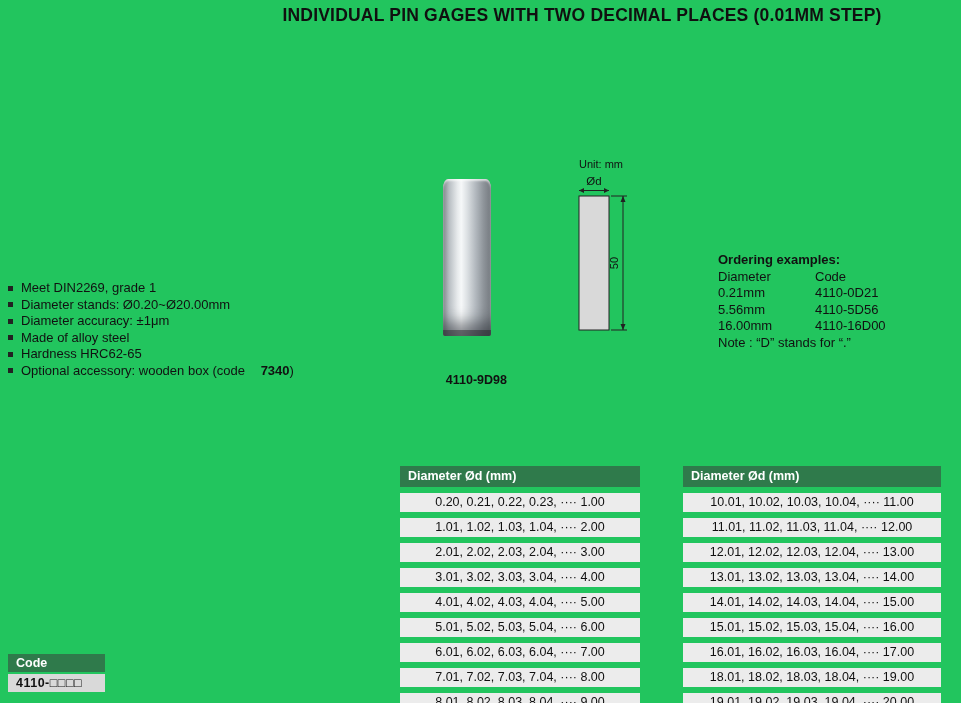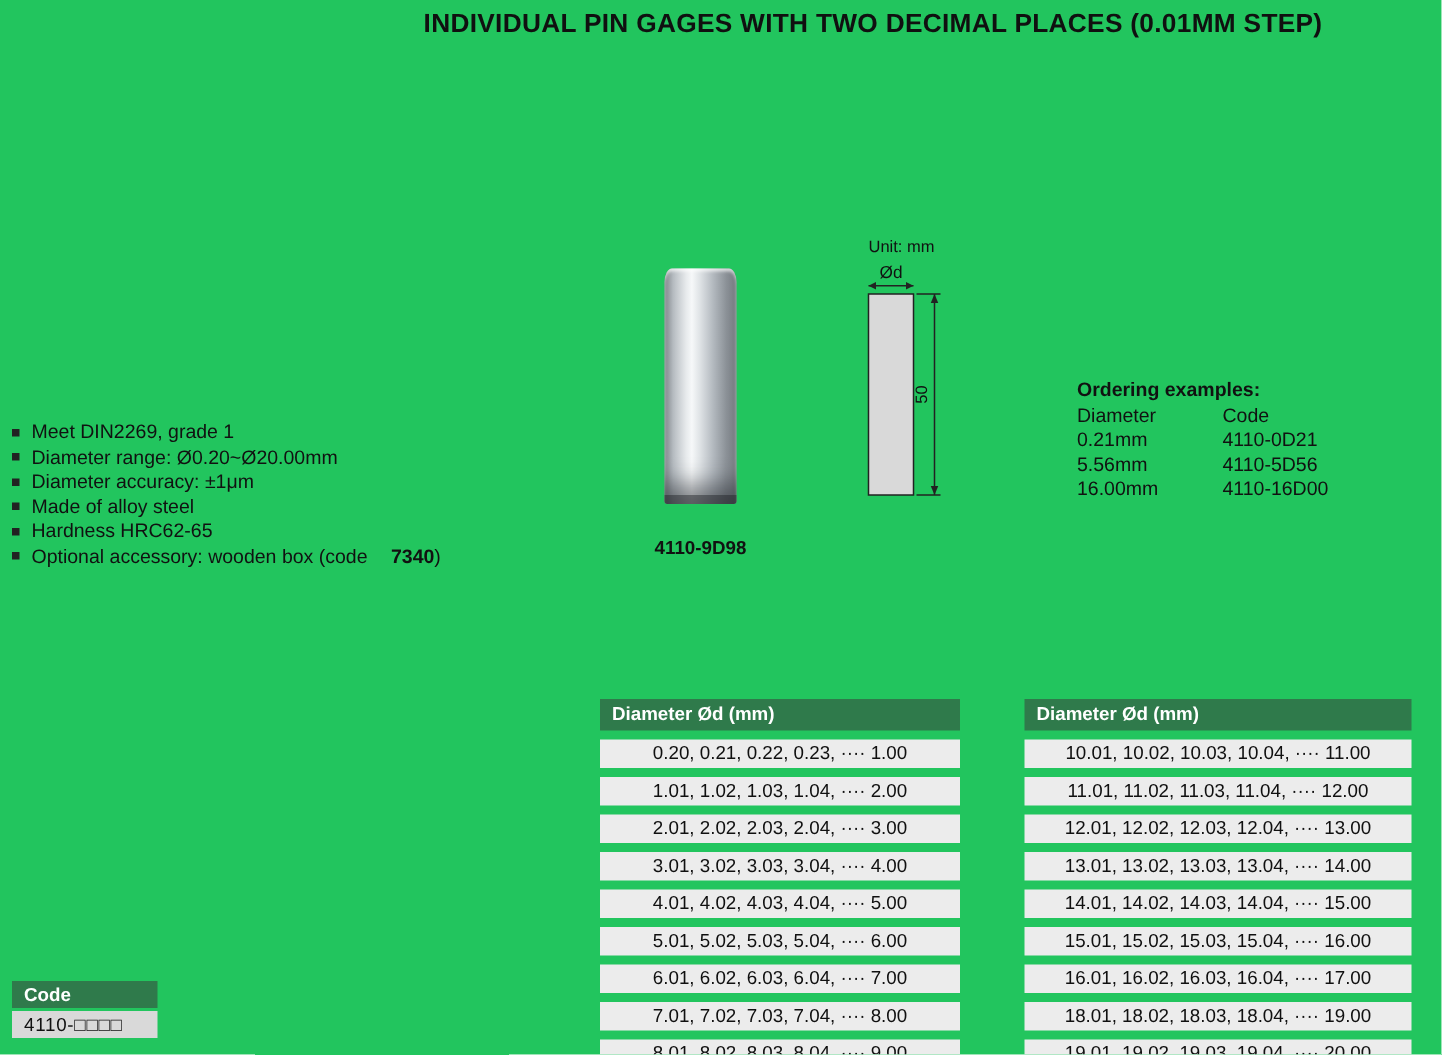--- a/index.html
+++ b/index.html
@@ -21,21 +21,21 @@
     position:absolute;left:443px;top:179px;width:48px;height:157px;
     background:linear-gradient(90deg,#83888d 0%,#b6bcc1 12%,#e7eaec 30%,#f6f8f9 38%,#dde1e4 50%,#b2b8be 68%,#8d9399 85%,#787d83 100%);
     border-radius:5px 5px 2px 2px / 9px 9px 2px 2px;
     box-shadow:inset 0 -24px 14px -10px rgba(35,40,45,.5), inset 0 2px 2px rgba(255,255,255,.65);
   }
   .pin::after{
     content:"";position:absolute;left:0;right:0;bottom:0;height:6px;
     background:rgba(30,34,38,.45);border-radius:0 0 2px 2px;
   }
   .pin-label{
-    position:absolute;left:427px;top:358px;width:80px;text-align:center;
+    position:absolute;left:427px;top:373px;width:80px;text-align:right;
     font-size:12.5px;font-weight:bold;
   }
   
   .ordering{position:absolute;left:718px;top:224px;font-size:13px;line-height:16.5px;margin-top:28px;}
   .ord-title{font-weight:bold;}
   .ord-grid{display:grid;grid-template-columns:97px auto;}
   
   .gtable{position:absolute;top:466px;}
   .thead{
     background:var(--green,#2f7a4b);color:#fff;font-weight:bold;font-size:12.5px;
@@ -45,41 +45,41 @@
     background:var(--row_gray,#ececec);height:19px;line-height:19px;margin-top:6px;
     text-align:center;font-size:12.5px;color:#101010;
   }
   
   .codeblock{position:absolute;left:8px;top:654px;width:97px;}
   .code-label{
     background:var(--green,#2f7a4b);color:#fff;font-weight:bold;font-size:12.5px;
     height:18px;line-height:18px;padding-left:8px;
   }
   .code-value{
-    background:var(--value_gray,#d9d9d9);margin-top:2px;font-weight:normal;font-size:12.5px;
+    background:var(--value_gray,#d9d9d9);margin-top:2px;font-weight:bold;font-size:12.5px;
     height:18px;line-height:18px;padding-left:8px;letter-spacing:.5px;
   }
   .drawing{position:absolute;left:565px;top:155px;}
   .drawing text{font-family:"Liberation Sans",sans-serif;fill:#111;}
 </style>
 </head>
 <body>
 
 <div class="page">
 
   <div class="title">INDIVIDUAL PIN GAGES WITH TWO DECIMAL PLACES (0.01MM STEP)</div>
 
   <div class="features">
     <div class="feature">
       <span class="bullet"></span>
       <span>Meet DIN2269, grade 1</span>
     </div>
     <div class="feature">
       <span class="bullet"></span>
-      <span>Diameter range: Ø0.20~Ø20.00mm</span>
+      <span>Diameter stands: Ø0.20~Ø20.00mm</span>
     </div>
     <div class="feature">
       <span class="bullet"></span>
       <span>Diameter accuracy: ±1μm</span>
     </div>
     <div class="feature">
       <span class="bullet"></span>
       <span>Made of alloy steel</span>
     </div>
     <div class="feature">
@@ -115,20 +115,21 @@
     <div class="ord-grid">
       <span>Diameter</span>
       <span>Code</span>
       <span>0.21mm</span>
       <span>4110-0D21</span>
       <span>5.56mm</span>
       <span>4110-5D56</span>
       <span>16.00mm</span>
       <span>4110-16D00</span>
     </div>
+    <div>Note : “D” stands for “.”</div>
   </div>
 
   <div class="gtable" style="left:400px;width:240px">
     <div class="thead">Diameter Ød (mm)</div>
     <div class="trow">0.20, 0.21, 0.22, 0.23, ···· 1.00</div>
     <div class="trow">1.01, 1.02, 1.03, 1.04, ···· 2.00</div>
     <div class="trow">2.01, 2.02, 2.03, 2.04, ···· 3.00</div>
     <div class="trow">3.01, 3.02, 3.03, 3.04, ···· 4.00</div>
     <div class="trow">4.01, 4.02, 4.03, 4.04, ···· 5.00</div>
     <div class="trow">5.01, 5.02, 5.03, 5.04, ···· 6.00</div>

